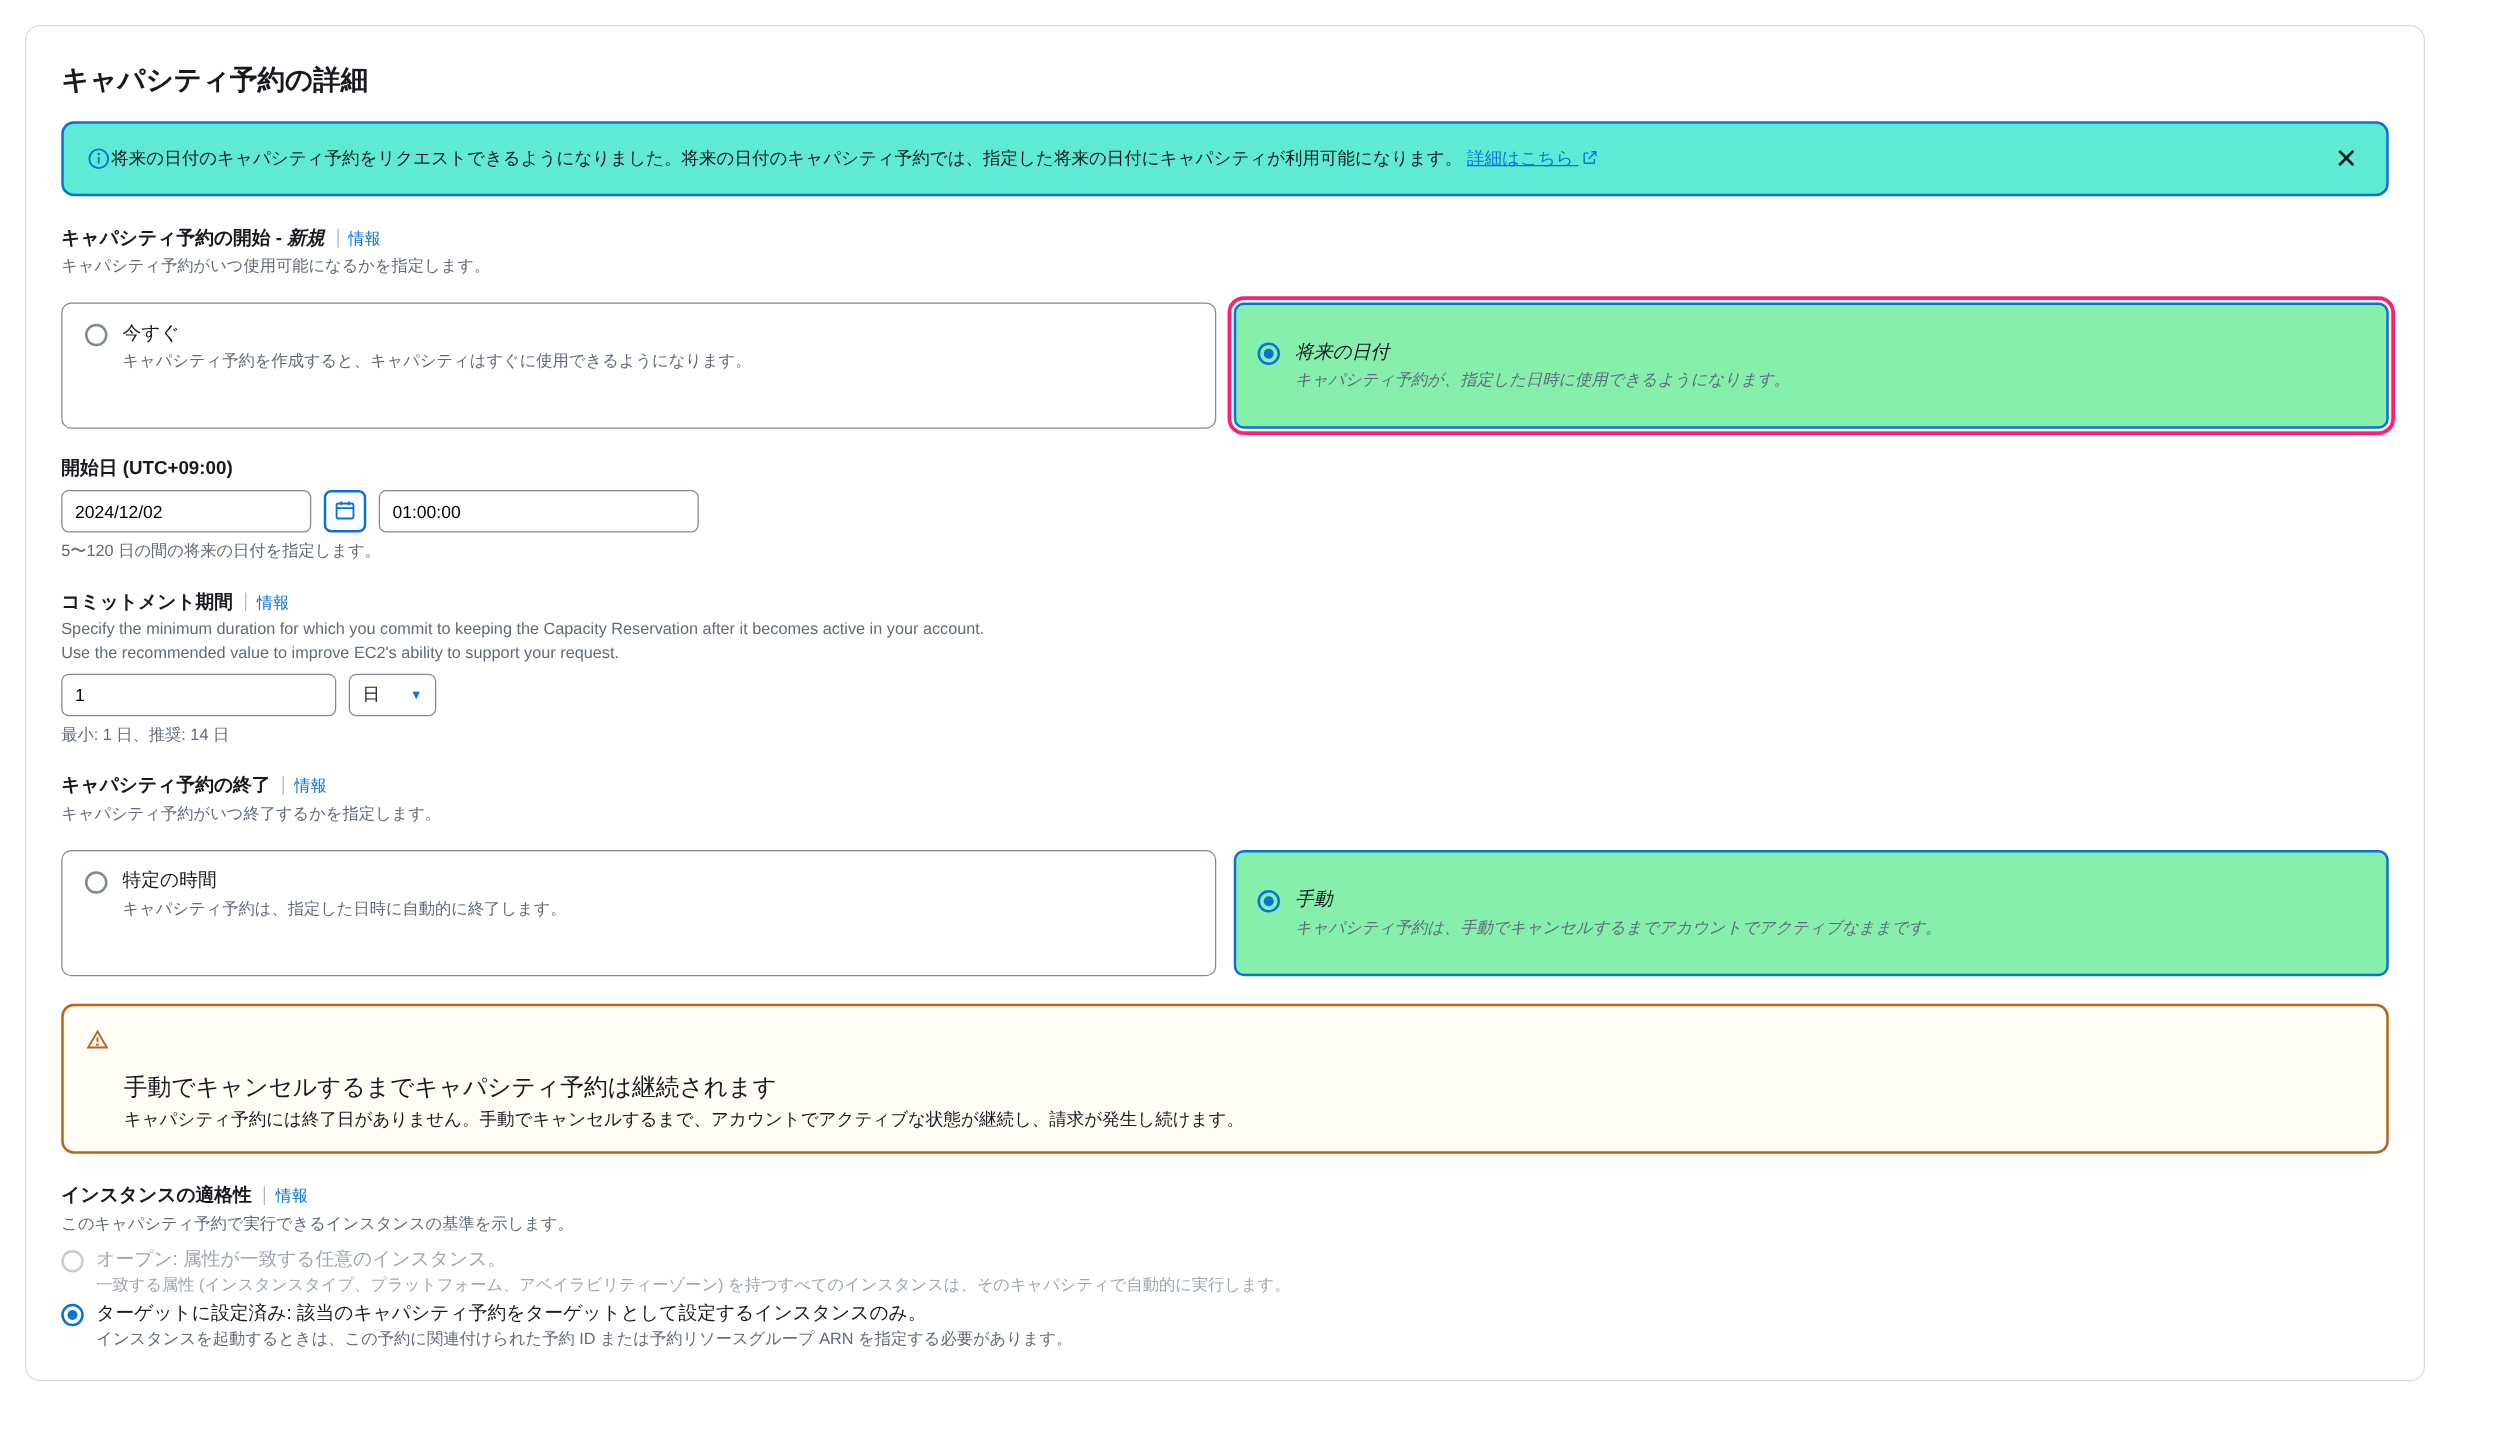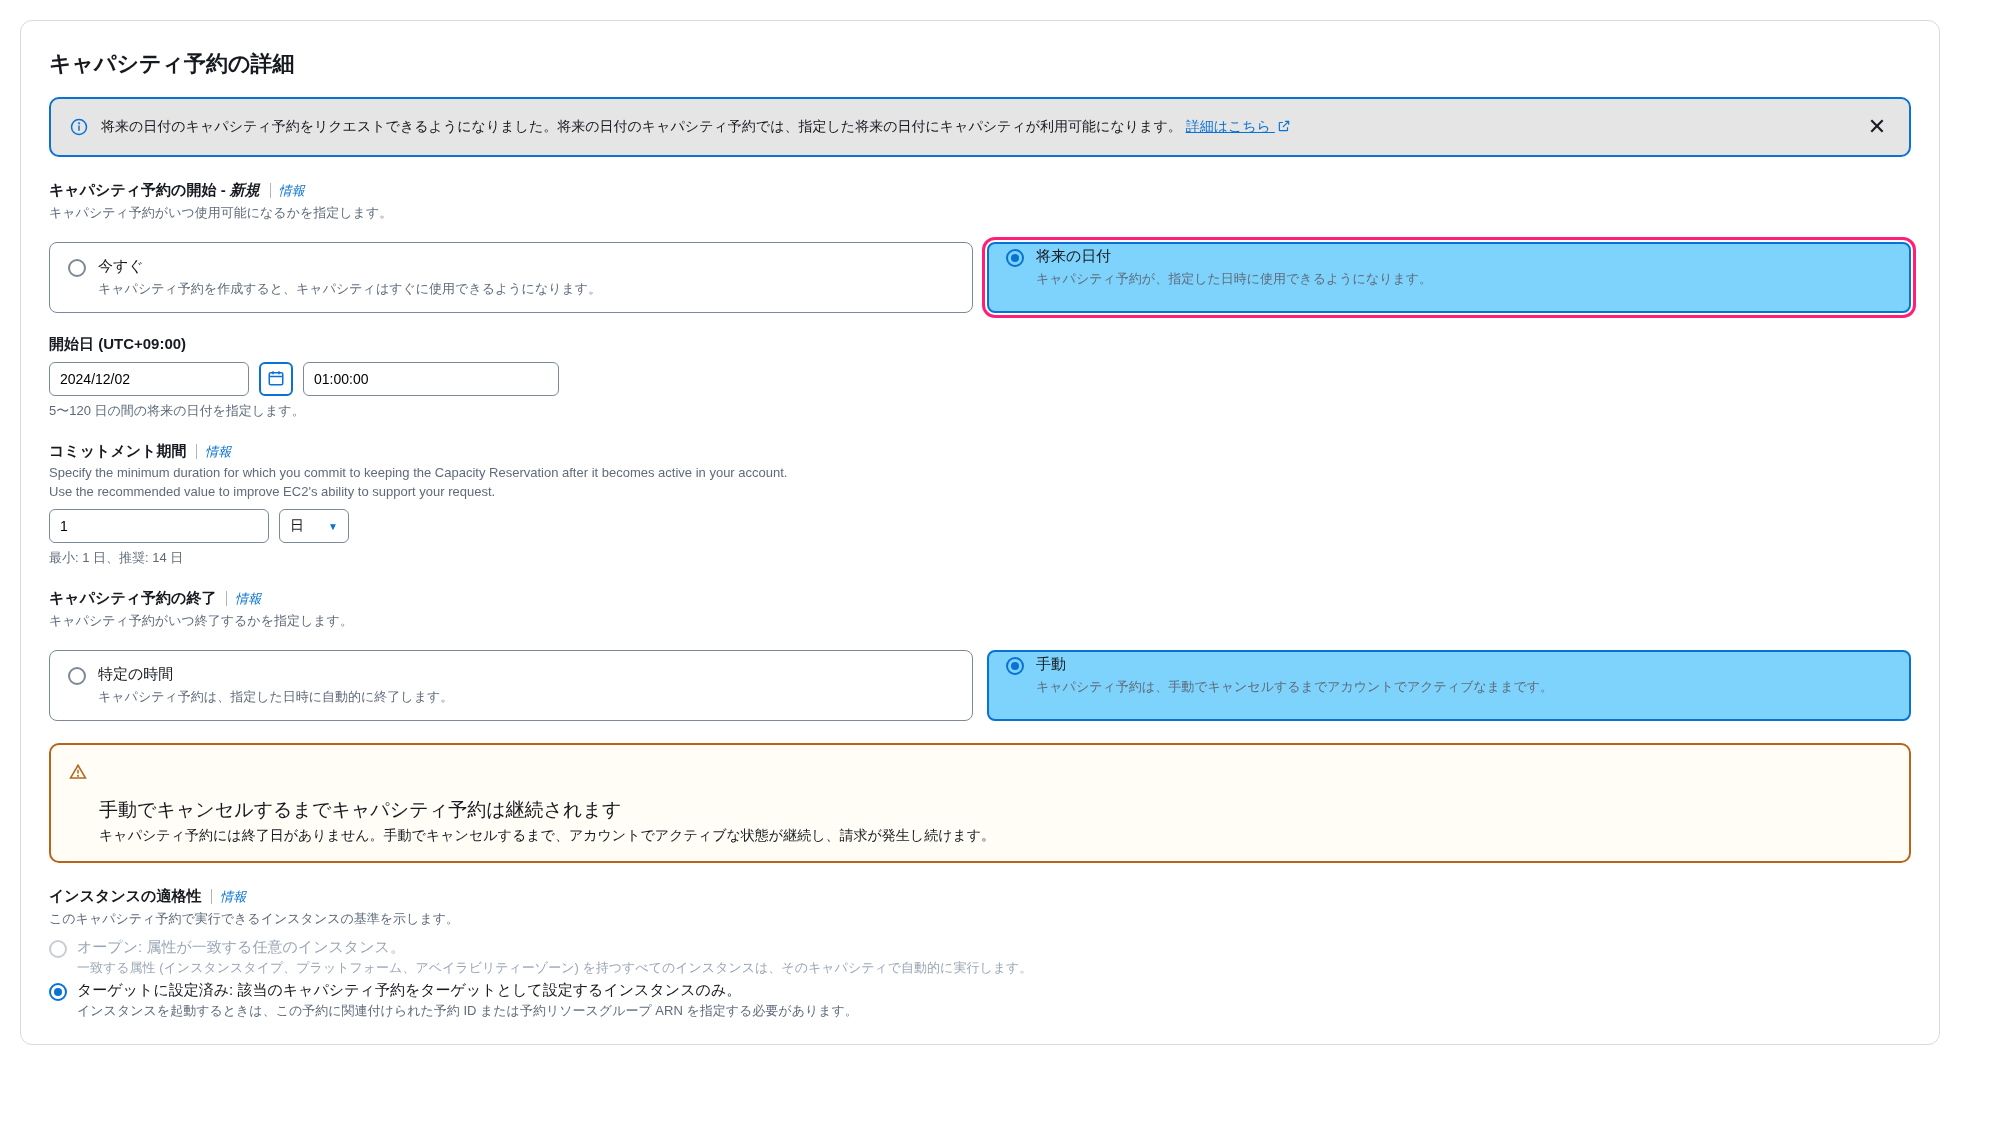--- a/index.html
+++ b/index.html
@@ -20,23 +20,22 @@
       font-size: 22px;
       font-weight: 700;
       margin-bottom: 18px;
     }
     .info-alert {
       border: 2px solid #0972d3;
       border-radius: 10px;
       padding: 14px 18px;
       display: flex;
       align-items: center;
-      gap: 12px;
       margin-bottom: 24px;
-      background: #e5e5e5;
+      background: #5eead4;
     }
     .info-icon-wrap {
       width: 20px; height: 20px; flex-shrink: 0;
       display: flex; align-items: center; justify-content: center;
     }
     .info-icon-wrap svg { stroke: #0972d3; fill: none; }
     .info-text { flex: 1; color: #16191f; }
     .info-link { color: #0972d3; text-decoration: underline; cursor: pointer; white-space: nowrap; }
     .ext-icon { margin-left: 2px; display: inline-block; vertical-align: -2px; }
     .close-btn {
@@ -44,43 +43,44 @@
       width: 28px; height: 28px; display: flex; align-items: center; justify-content: center;
     }
 
     .section { margin-bottom: 22px; }
     .section-title {
       font-size: 15px; font-weight: 700; display: inline;
     }
     .new-tag { font-style: italic; font-weight: 700; }
     .info-link-small {
       color: #0972d3; font-size: 13px; margin-left: 6px; cursor: pointer;
-      padding-left: 8px; border-left: 1px solid #aeb6b8; font-style: italic;
+      padding-left: 8px; border-left: 1px solid #aeb6b8;
     }
     .section-desc {
       color: #5f6b7a; font-size: 13px; margin-top: 4px; margin-bottom: 10px;
     }
 
     .radio-row {
       display: flex; gap: 14px; margin-top: 20px;
     }
     .radio-card {
       flex: 1;
       border: 1px solid #7d8998;
       border-radius: 8px;
       padding: 14px 18px;
       display: flex;
       gap: 12px;
       cursor: pointer;
       background: #fff;
     }
     .radio-card.selected {
       border: 2px solid #0972d3;
-      background: #7dd3fc;
-      padding: 3px 17px;
+      background: #86efac;
+      padding: 28px 17px;
+      font-style: italic;
     }
     .radio-card.highlight {
       outline: 3px solid #ff1f78;
       outline-offset: 2px;
     }
     .radio-circle {
       width: 18px; height: 18px; border: 2px solid #7d8998; border-radius: 50%;
       flex-shrink: 0; margin-top: 2px; position: relative;
     }
     .radio-card.selected .radio-circle { border-color: #0972d3; }

